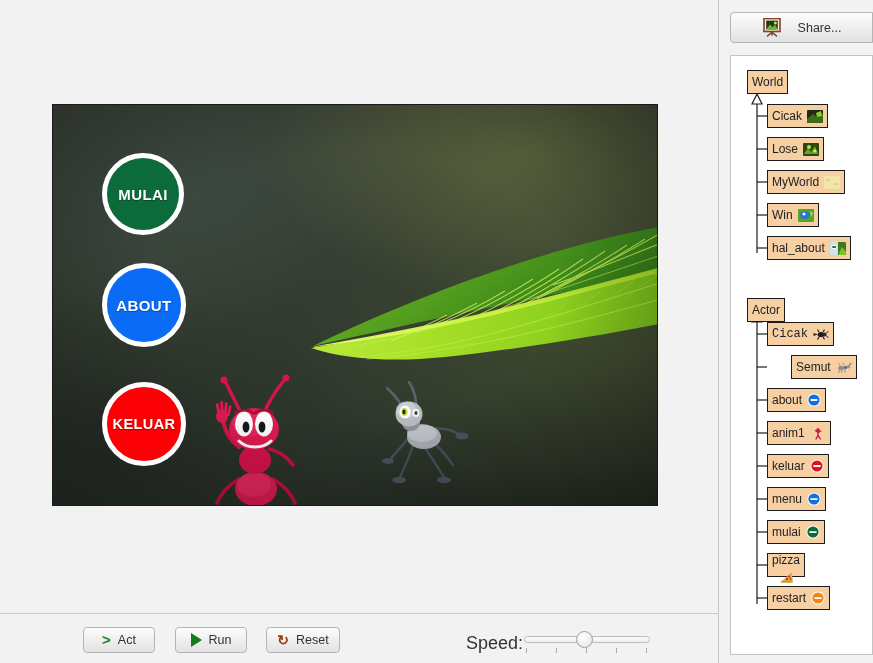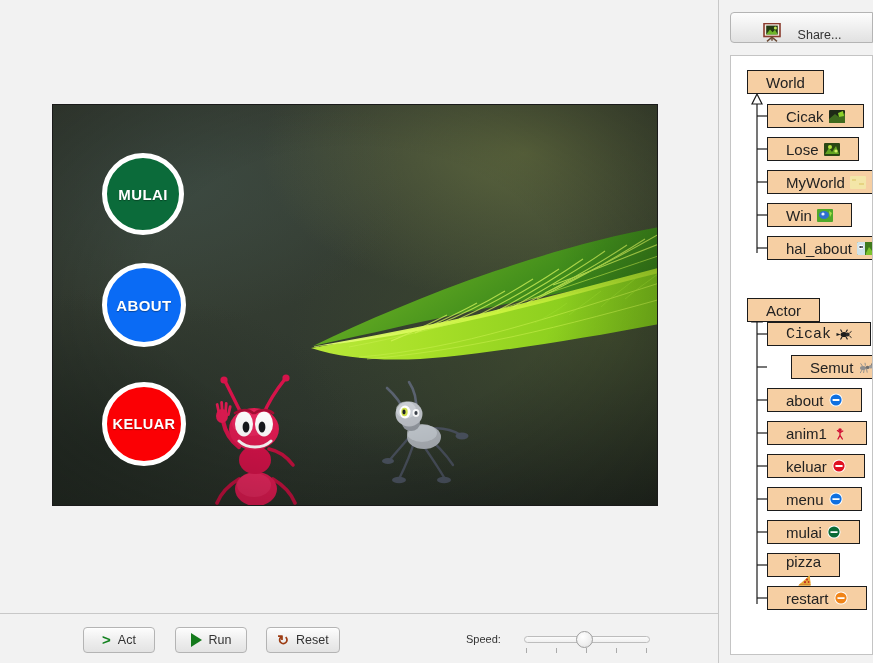--- a/index.html
+++ b/index.html
@@ -137,21 +137,21 @@
 
   .icon-act   { color: #13821f; font-size: 15px; font-weight: bold; line-height: 1; margin-top: -1px; }
   .icon-run   { width: 0; height: 0; border-left: 11px solid #147a1c;
                 border-top: 7px solid transparent; border-bottom: 7px solid transparent; }
   .icon-reset { color: #9c3b12; font-size: 14px; font-weight: bold; line-height: 1; margin-top: -1px; }
 
   
   #speed-group { position: absolute; left: 466px; top: 13px; height: 26px; }
   #speed-label {
     position: absolute; left: 0; top: 6px;
-    font-size: 11px; color: #333333; white-space: nowrap;
+    font-size: 18px; color: #333333; white-space: nowrap;
   }
   #speed-slider {
     position: absolute; left: 58px; top: 0;
     width: 126px; height: 26px;
     cursor: pointer;
   }
   .slider-track {
     position: absolute; left: 0; top: 9px;
     width: 126px; height: 7px;
     background: linear-gradient(180deg, #fbfbfb 0%, #f0f0f0 100%);
@@ -181,21 +181,21 @@
   }
   #share-button {
     position: absolute;
     left: 6px; top: 12px;
     width: 143px; height: 31px;
     background: linear-gradient(180deg, #fdfdfd 0%, #efefef 50%, #e1e1e1 100%);
     border: 1px solid #b4b4b4;
     border-top-left-radius: 4px;
     border-bottom-left-radius: 4px;
     display: flex;
-    align-items: flex-end;
+    align-items: center;
     justify-content: center;
     gap: 16px;
     font-size: 12.5px;
     color: #333333;
     cursor: pointer;
     user-select: none;
   }
   .share-icon { width: 20px; height: 19px; }
 
   #class-panel {
@@ -212,22 +212,22 @@
     pointer-events: none;
   }
   .cls-box {
     position: absolute;
     height: 24px;
     background: #f6cfa3;
     border: 1px solid #1b1b1b;
     display: flex;
     align-items: center;
     gap: 5px;
-    padding: 0 18px;
-    font-size: 15px;
+    padding: 0 4px;
+    font-size: 12px;
     color: #222222;
     cursor: pointer;
     user-select: none;
     white-space: nowrap;
   }
   .cls-box .cls-name { line-height: 1; }
   .cls-ico {
     width: 16px; height: 13px;
     flex: 0 0 auto;
     border-radius: 1px;

